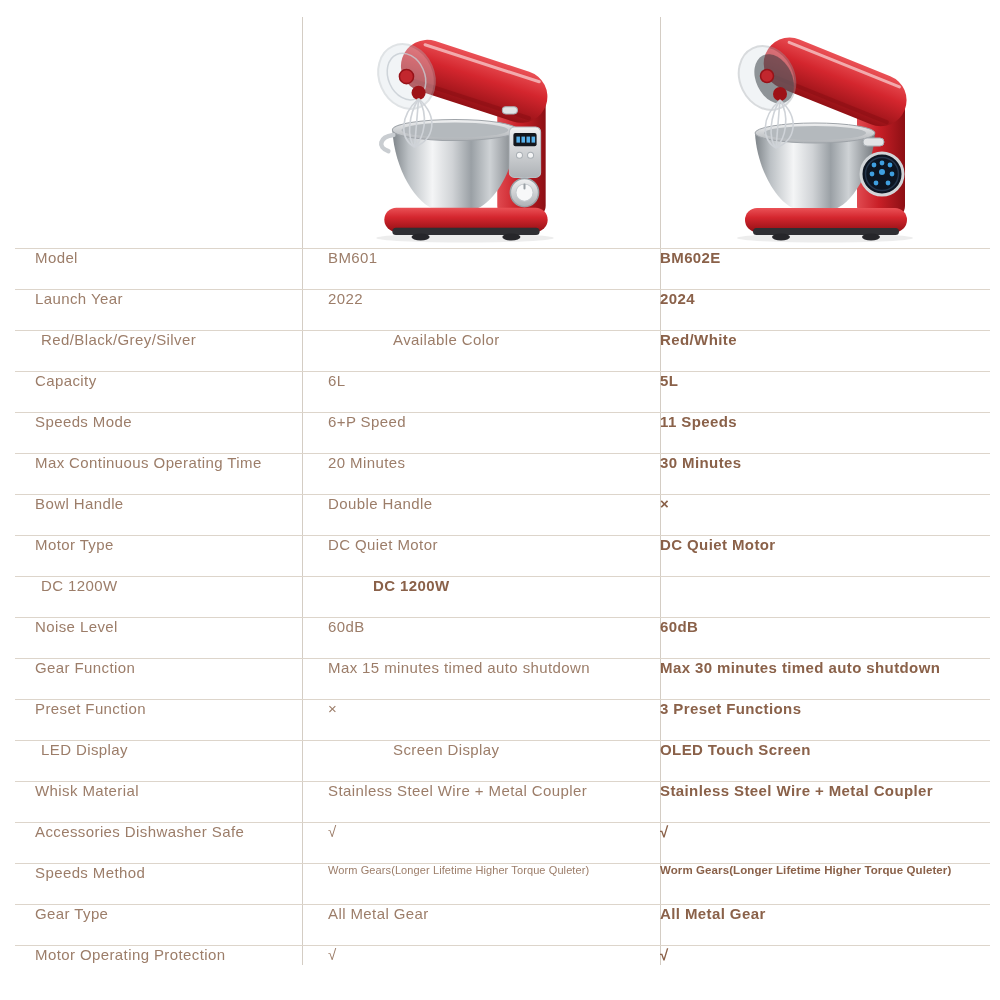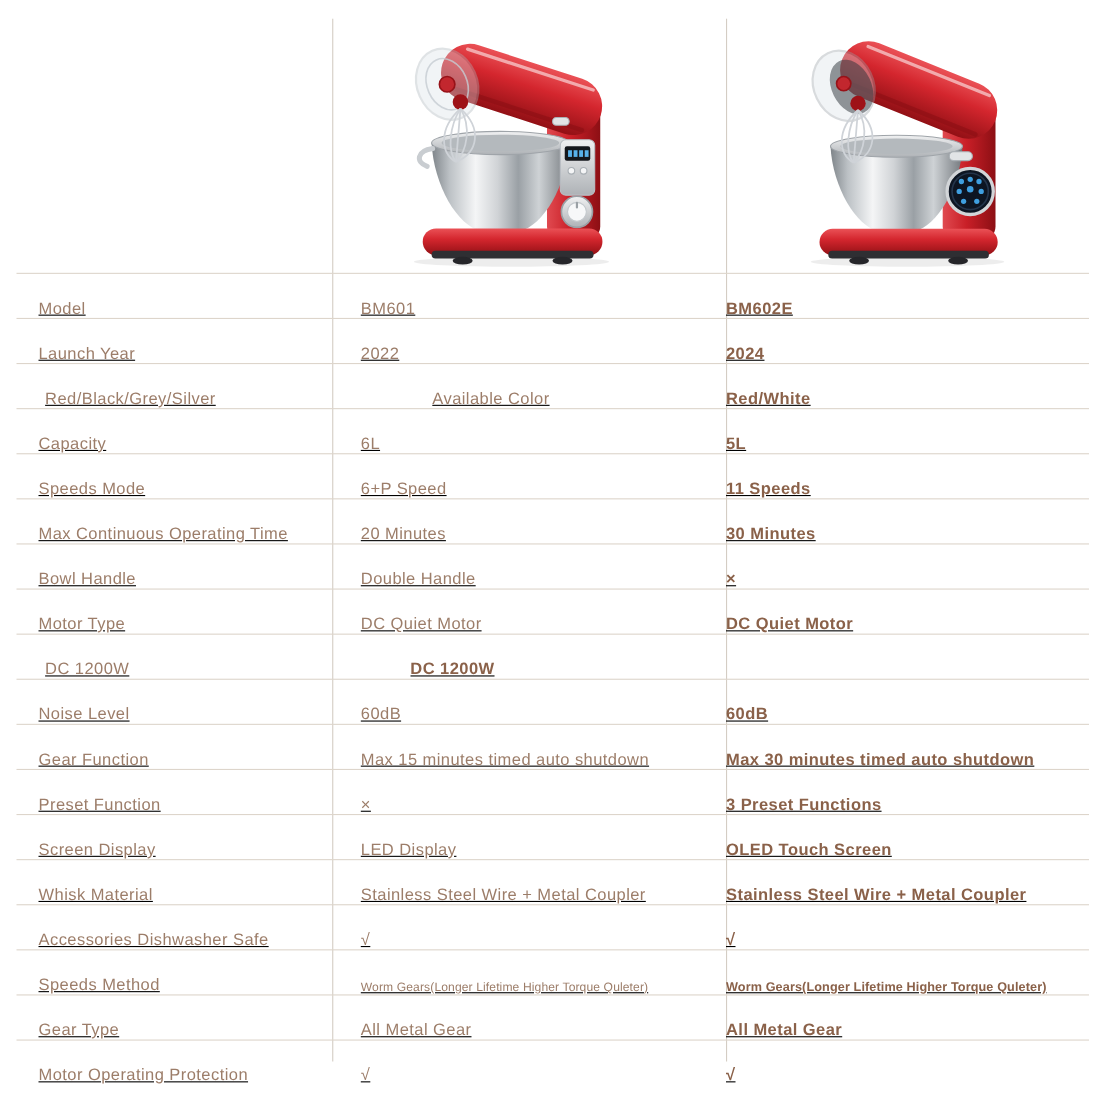--- a/index.html
+++ b/index.html
@@ -7,21 +7,21 @@
 
   .vline{position:absolute;top:17px;width:1px;height:948px;background:var(--border-v,#d4cdc4);}
   #vline1{left:302px;}
   #vline2{left:660px;}
 
   .product-img{position:absolute;}
   #product-bm601{left:352px;top:10px;width:230px;height:234px;}
   #product-bm602e{left:712px;top:16px;width:230px;height:228px;}
 
   #comparison-table{position:absolute;left:15px;top:248px;width:975px;}
-  .row{display:flex;height:40px;align-items:flex-end;border-top:1px solid var(--border-h,#ddd5cb);text-decoration:underline;}
+  .row{display:flex;height:40px;align-items:flex-start;border-top:1px solid var(--border-h,#ddd5cb);}
   .cell{box-sizing:border-box;letter-spacing:0.4px;white-space:nowrap;overflow:hidden;}
   .c1{width:287px;padding-left:20px;font-size:15px;color:var(--text,#9c7d69);}
   .c2{width:358px;padding-left:26px;font-size:15px;color:var(--text,#9c7d69);}
   .c3{width:330px;font-size:15px;font-weight:700;color:var(--text-bold,#8a6149);}
   .row.small .c2{font-size:11px;letter-spacing:0.1px;}
   .row.small .c3{font-size:11.5px;letter-spacing:0.1px;}
 </style>
 </head>
 <body style="--text: #9c7d69; --text-bold: #8a6149; --border-h: #ddd5cb; --border-v: #d4cdc4;">
 
@@ -240,22 +240,22 @@
       <div class="cell c1">Gear Function</div>
       <div class="cell c2">Max 15 minutes timed auto shutdown</div>
       <div class="cell c3">Max 30 minutes timed auto shutdown</div>
     </div>
     <div class="row">
       <div class="cell c1">Preset Function</div>
       <div class="cell c2">×</div>
       <div class="cell c3">3 Preset Functions</div>
     </div>
     <div class="row">
+      <div class="cell c2">LED Display</div>
       <div class="cell c1">Screen Display</div>
-      <div class="cell c2">LED Display</div>
       <div class="cell c3">OLED Touch Screen</div>
     </div>
     <div class="row">
       <div class="cell c1">Whisk Material</div>
       <div class="cell c2">Stainless Steel Wire + Metal Coupler</div>
       <div class="cell c3">Stainless Steel Wire + Metal Coupler</div>
     </div>
     <div class="row">
       <div class="cell c1">Accessories Dishwasher Safe</div>
       <div class="cell c2">√</div>

